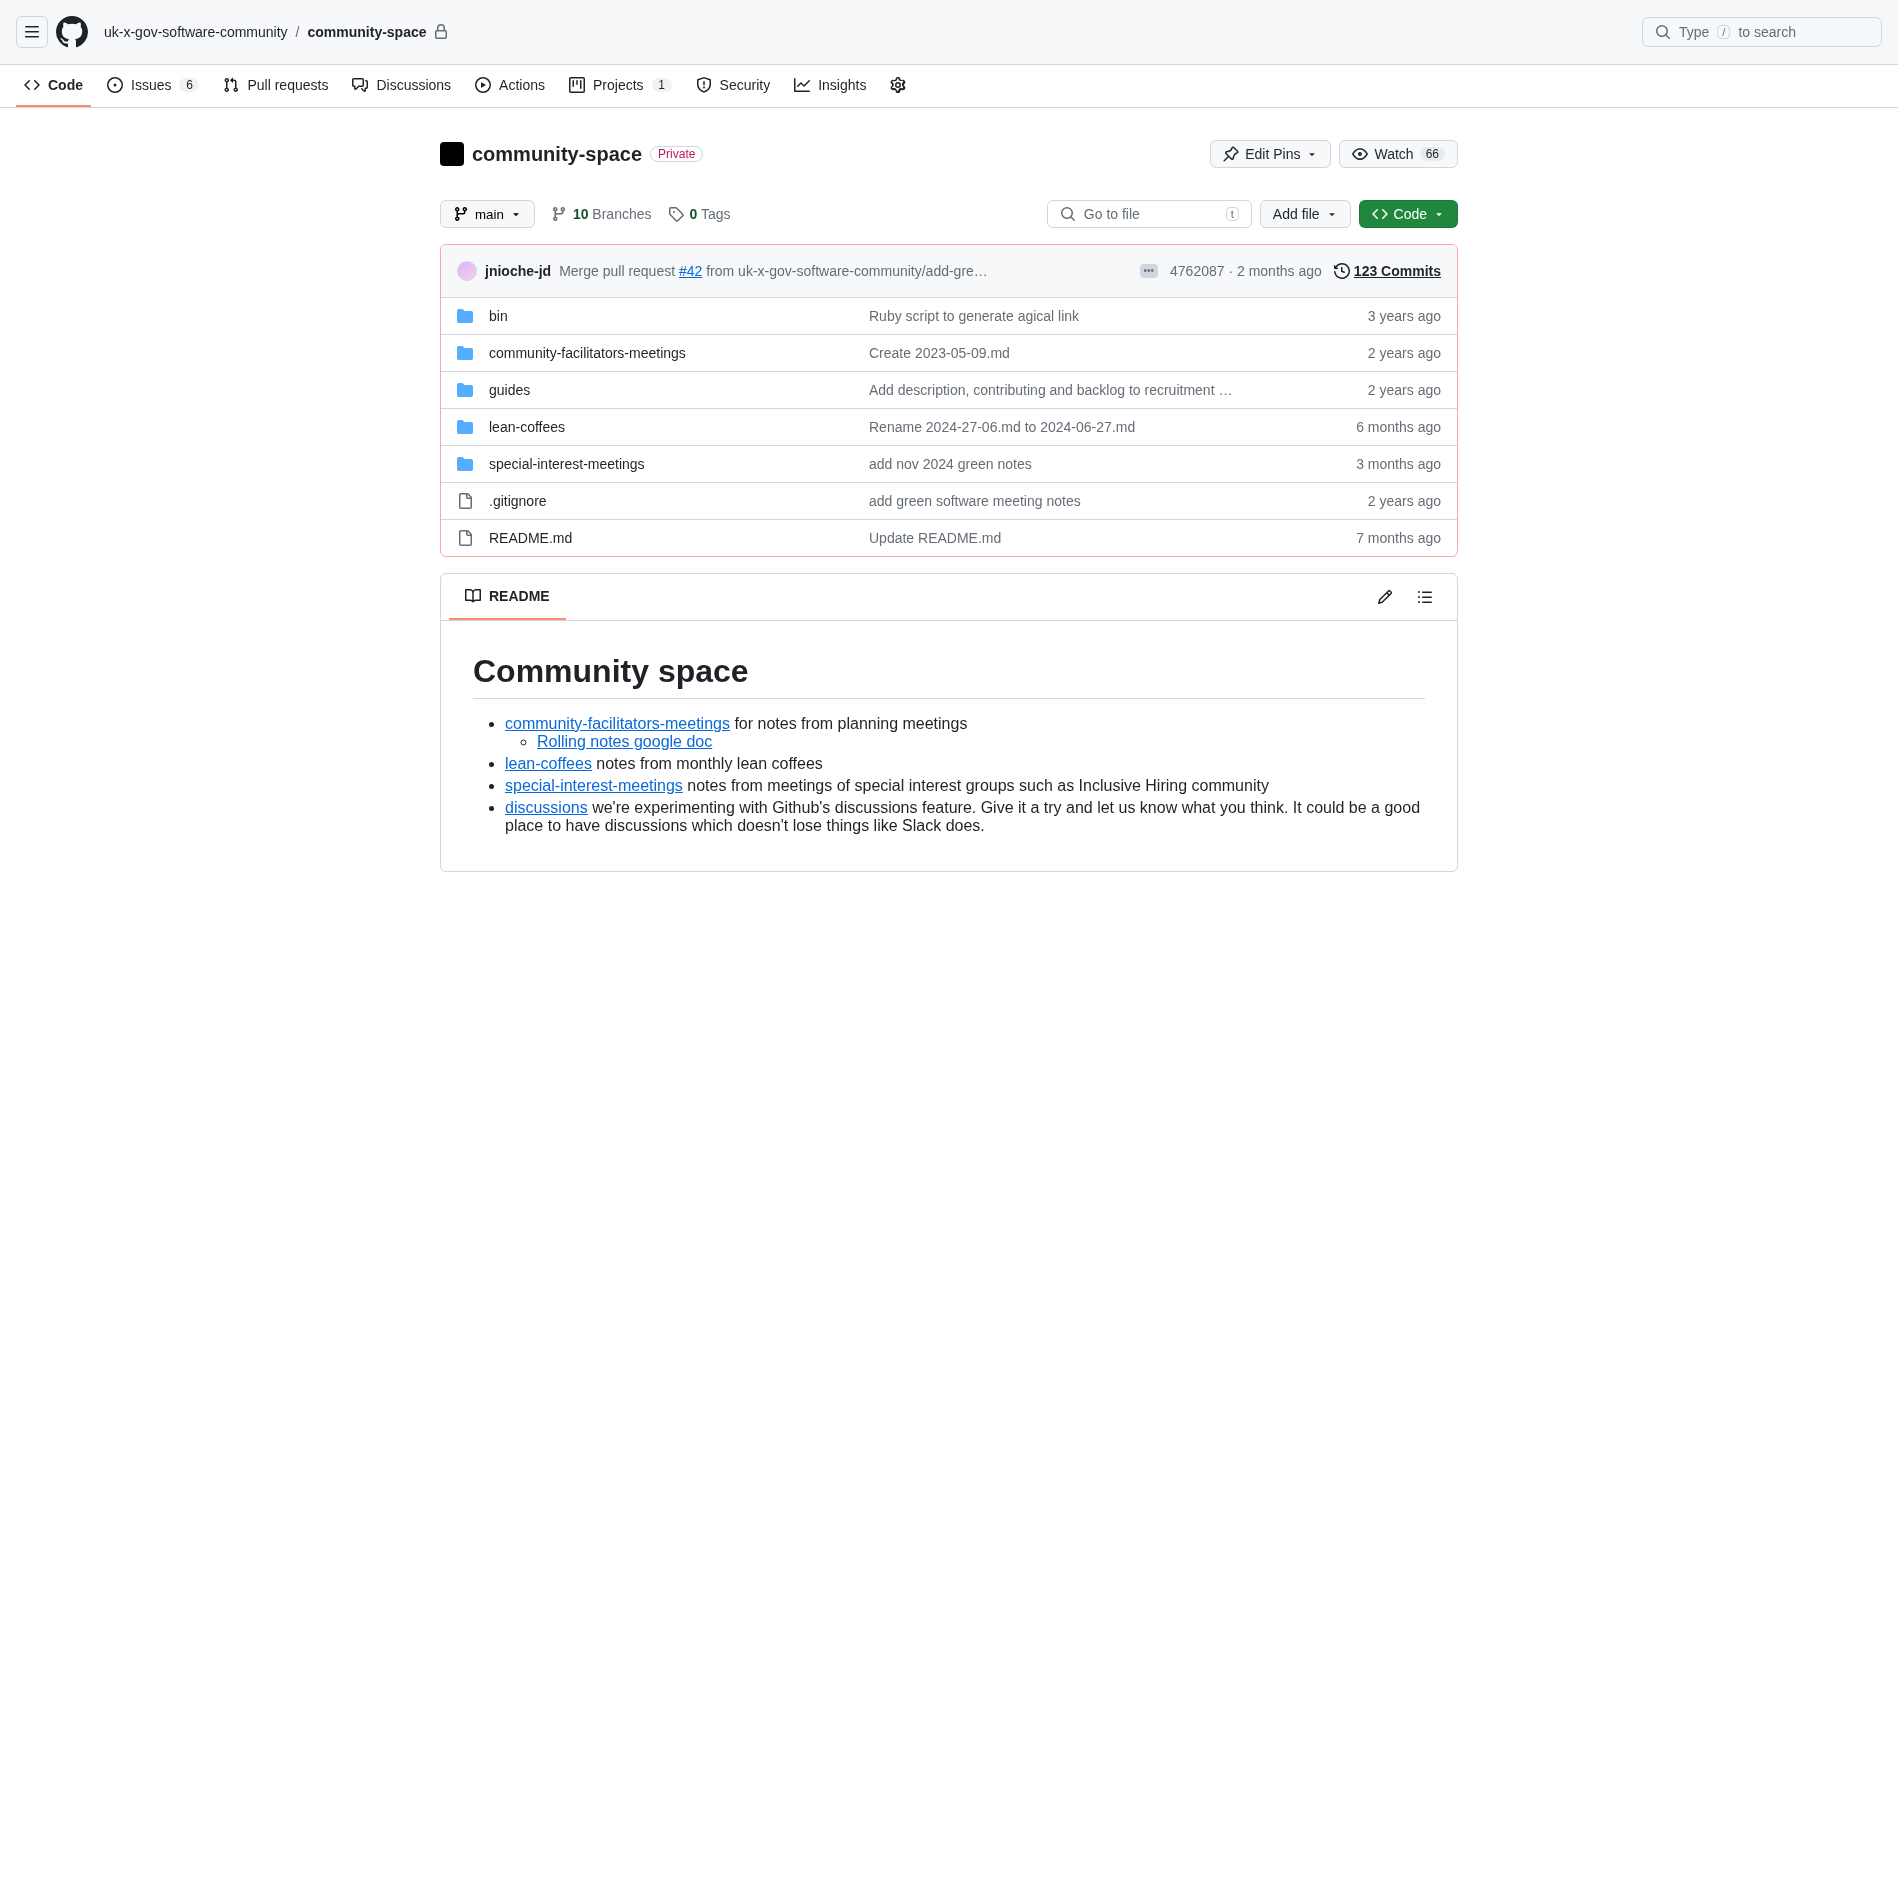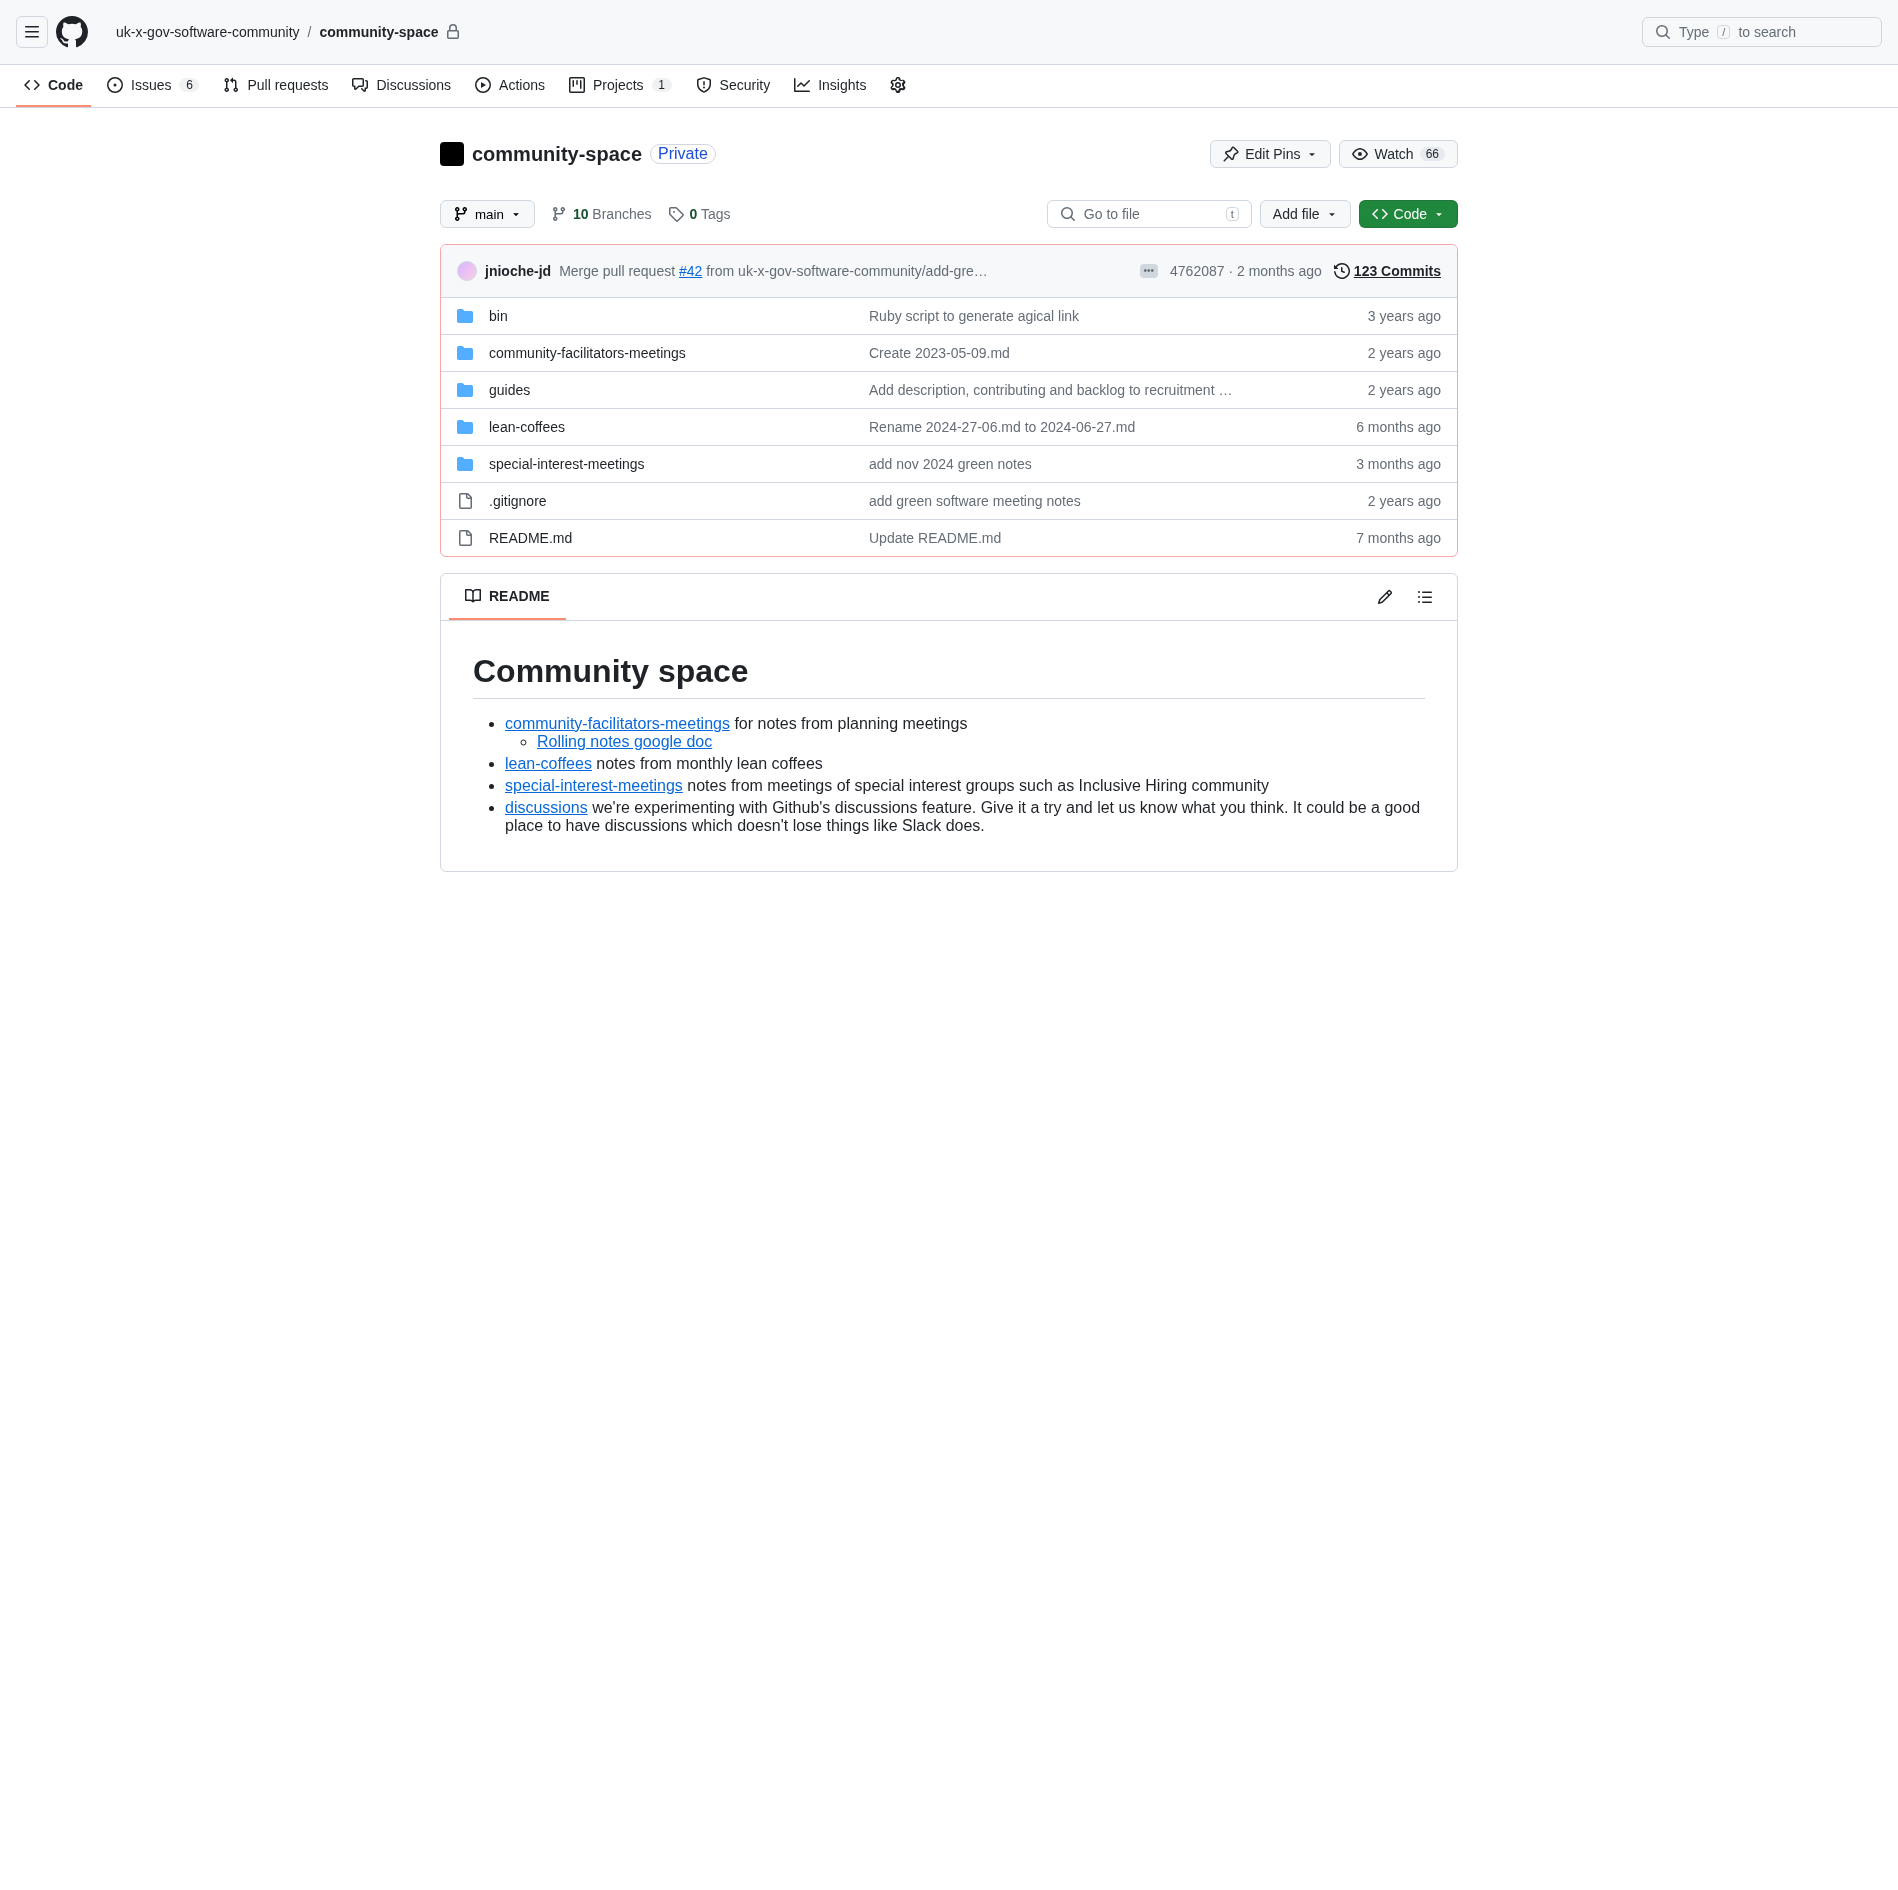--- a/index.html
+++ b/index.html
@@ -1,33 +1,33 @@
 <!DOCTYPE html>
 <html><head>
 <meta charset="utf-8">
 <style>
 * { box-sizing: border-box; margin: 0; padding: 0; }
 body { font-family: -apple-system, BlinkMacSystemFont, "Segoe UI", Helvetica, Arial, sans-serif; font-size: 14px; color: #1f2328; background: #ffffff; }
 .top-header { background: #f6f8fa; border-bottom: 1px solid #d0d7de; padding: 16px; display: flex; align-items: center; gap: 8px; }
 .hamburger { width: 32px; height: 32px; border: 1px solid #d0d7de; border-radius: 6px; display:flex; align-items:center; justify-content:center; cursor:pointer; }
 .github-logo { width:32px; height:32px; display:flex; align-items:center; justify-content:center; }
-.breadcrumb { display:flex; align-items:center; gap: 6px; font-size: 14px; margin-left: 20px; }
+.breadcrumb { display:flex; align-items:center; gap: 6px; font-size: 14px; margin-left: 8px; }
 .breadcrumb a { color: #1f2328; text-decoration:none; }
 .breadcrumb .sep { color: #656d76; margin: 0 2px; }
 .breadcrumb .repo { font-weight: 600; }
 .search-box { margin-left:auto; display:flex; align-items:center; gap:8px; border:1px solid #d0d7de; border-radius:6px; padding: 6px 12px; color:#656d76; background:#f6f8fa; min-width:240px; }
 .kbd { border:1px solid #d0d7de; border-radius:4px; padding:0 4px; font-size:11px; }
 .repo-nav { display:flex; gap: 8px; padding: 0 16px; border-bottom:1px solid #d0d7de; background:#fff; }
 .repo-nav .tab { display:flex; align-items:center; gap:8px; padding: 12px 8px; font-size:14px; color:#1f2328; border-bottom: 2px solid transparent; cursor:pointer; }
 .repo-nav .tab.active { border-bottom-color:#fd8c73; font-weight:600; }
 .counter { background:#afb8c133; border-radius:999px; padding:0 6px; font-size:12px; font-weight:500; min-width:20px; text-align:center; }
 .container { max-width: 1050px; margin: 0 auto; padding: 16px; }
 .repo-header { display:flex; align-items:center; gap:8px; padding: 16px 0; }
 .repo-title { font-size:20px; font-weight:600; }
-.label-private { border:1px solid #d0d7de; border-radius:999px; padding:0 7px; font-size:16px; color:#1d4ed8; font-weight:500; }
+.label-private { border:1px solid #d0d7de; border-radius:999px; padding:0 7px; font-size:12px; color:#be185d; font-weight:500; }
 .repo-actions { margin-left:auto; display:flex; gap:8px; }
 .btn { border:1px solid #d0d7de; background:#f6f8fa; border-radius:6px; padding:5px 12px; font-size:14px; display:inline-flex; align-items:center; gap:6px; cursor:pointer; font-weight:500; color:#24292f; }
 .btn.primary { background:#1f883d; color:#fff; border-color: rgba(31,35,40,0.15); }
 .file-nav { display:flex; align-items:center; gap:16px; padding: 16px 0 16px 0; }
 .branch-btn { border:1px solid #d0d7de; background:#f6f8fa; border-radius:6px; padding:5px 12px; display:inline-flex; align-items:center; gap:6px; font-weight:500; cursor:pointer; }
 .branches-tags { display:flex; gap:16px; color:#656d76; }
 .branches-tags strong { color:#14532d; }
 .file-nav-right { margin-left:auto; display:flex; gap:8px; align-items:center; }
 .go-to-file { border:1px solid #d0d7de; border-radius:6px; padding:5px 12px; display:flex; align-items:center; gap:8px; color:#656d76; width:205px; }
 .go-to-file .kbd2 { margin-left:auto; border:1px solid #d0d7de; border-radius:4px; padding:0 4px; font-size:11px; }

